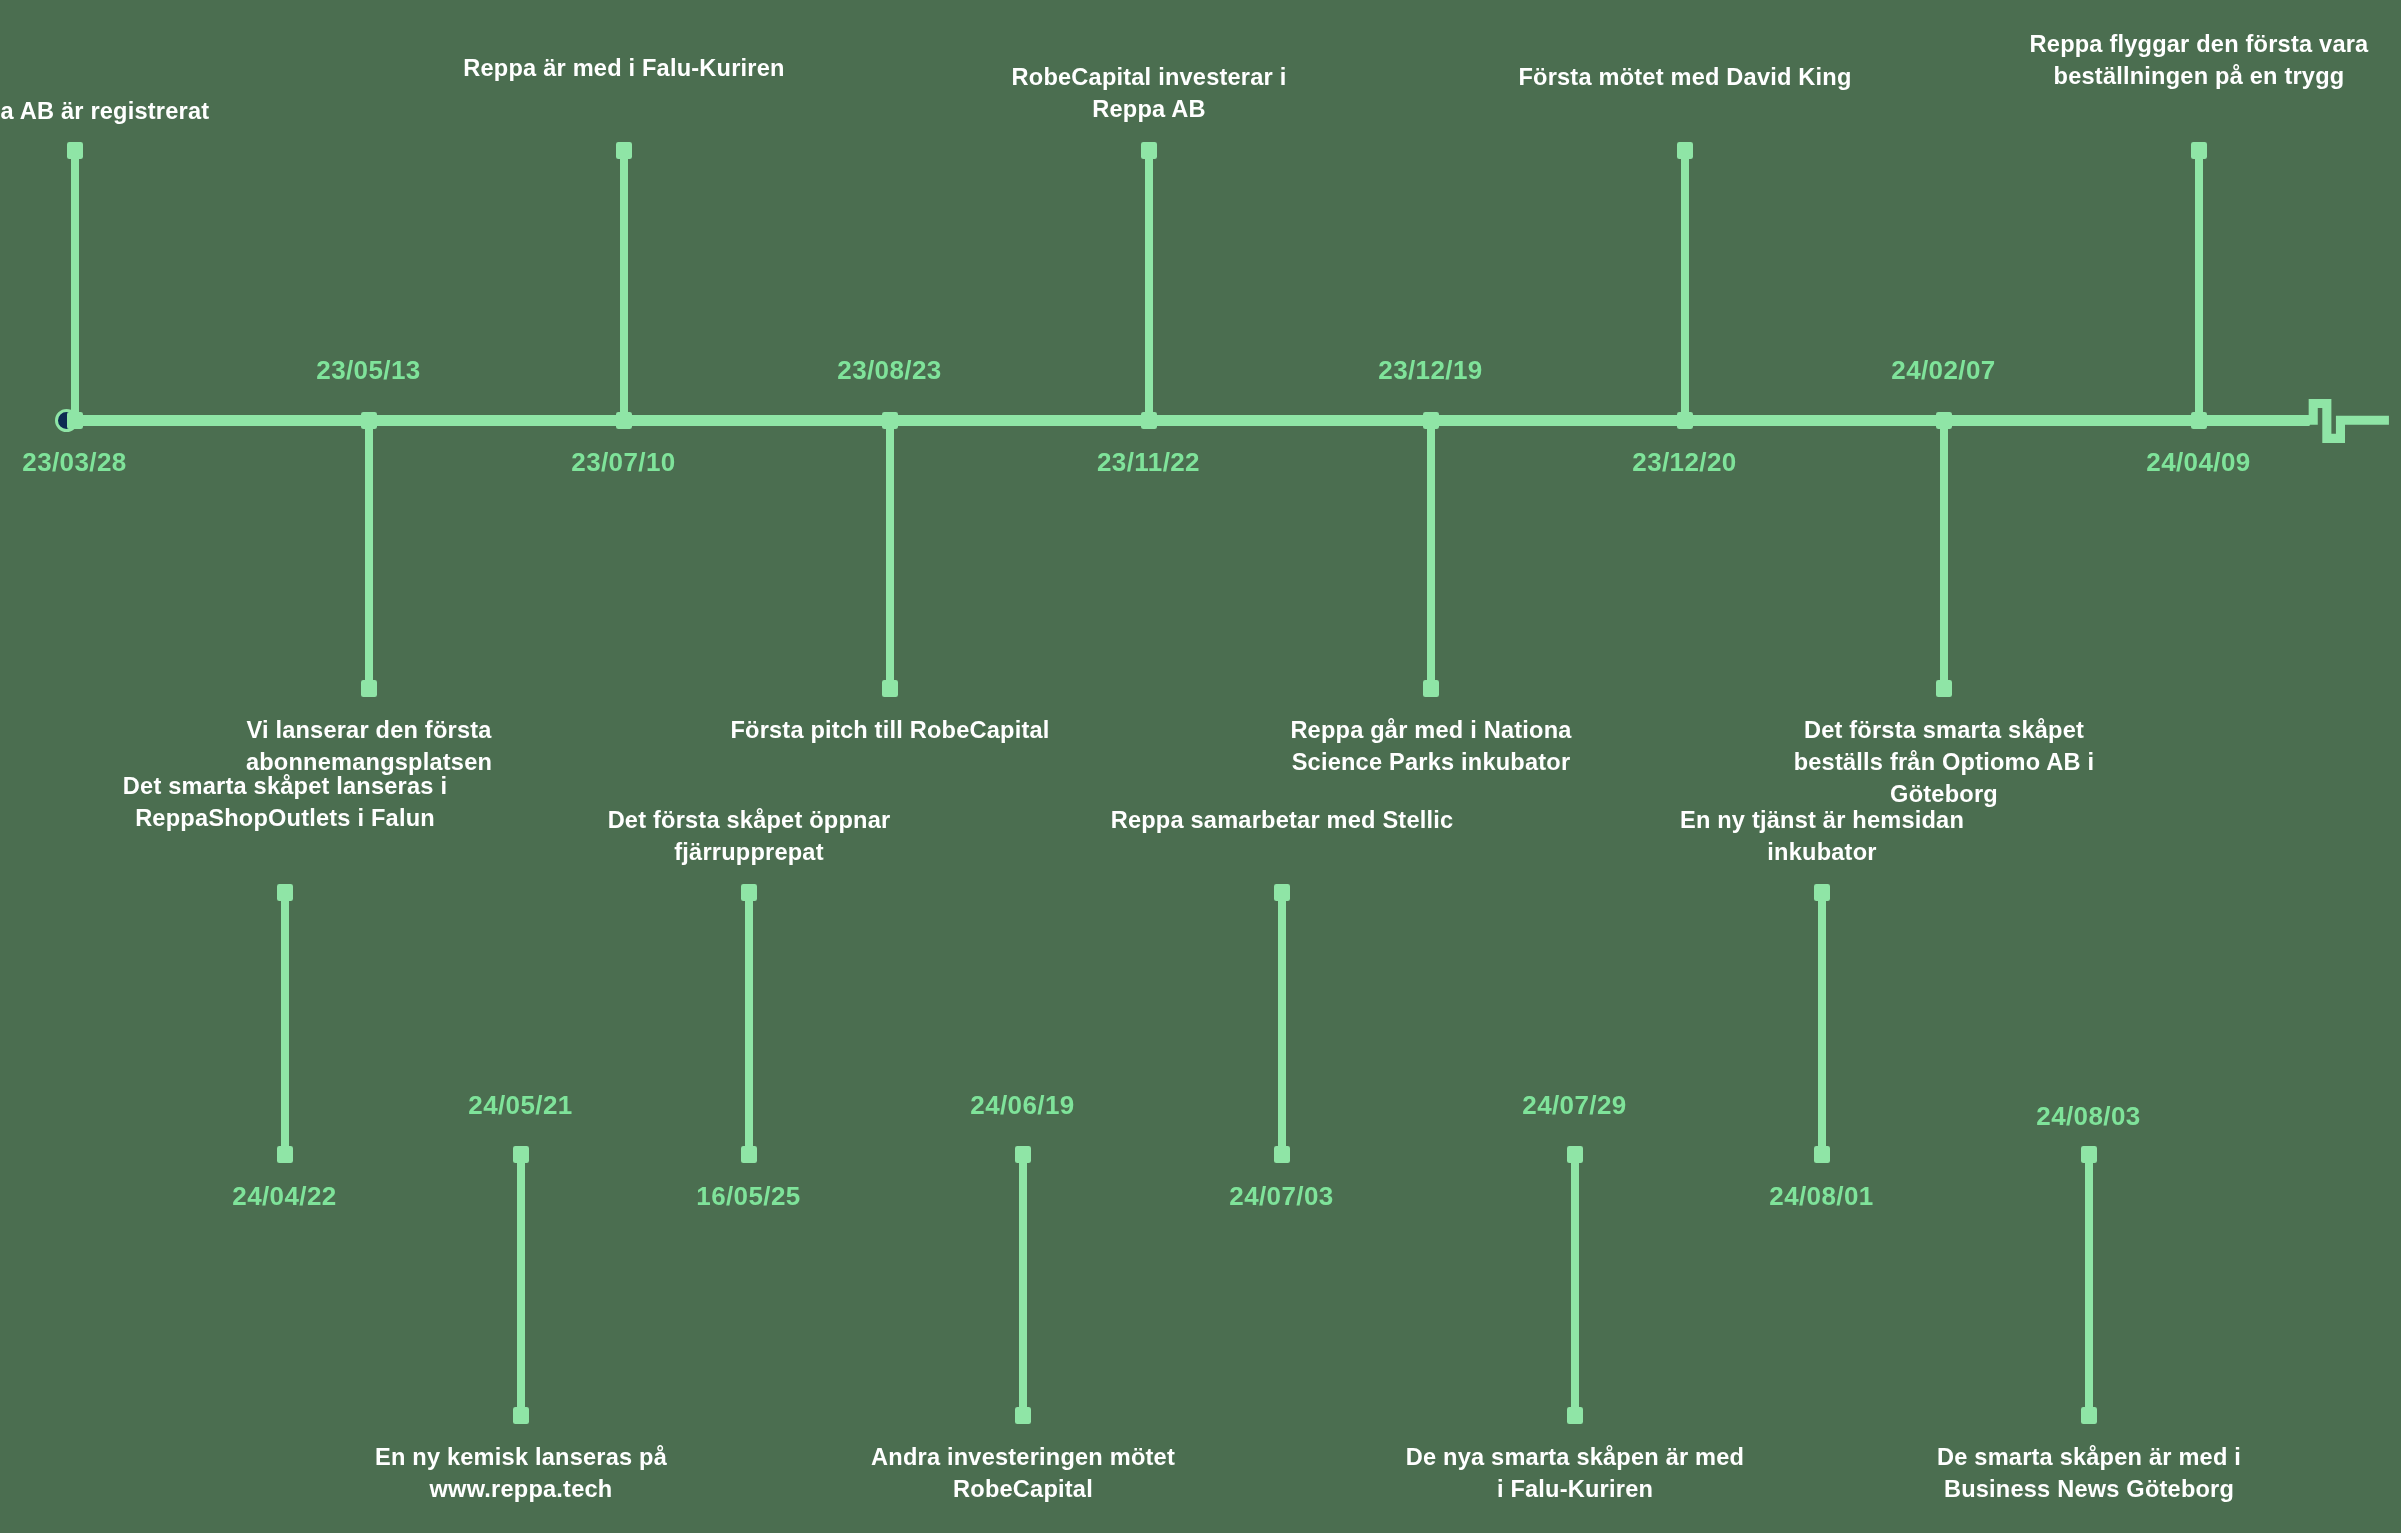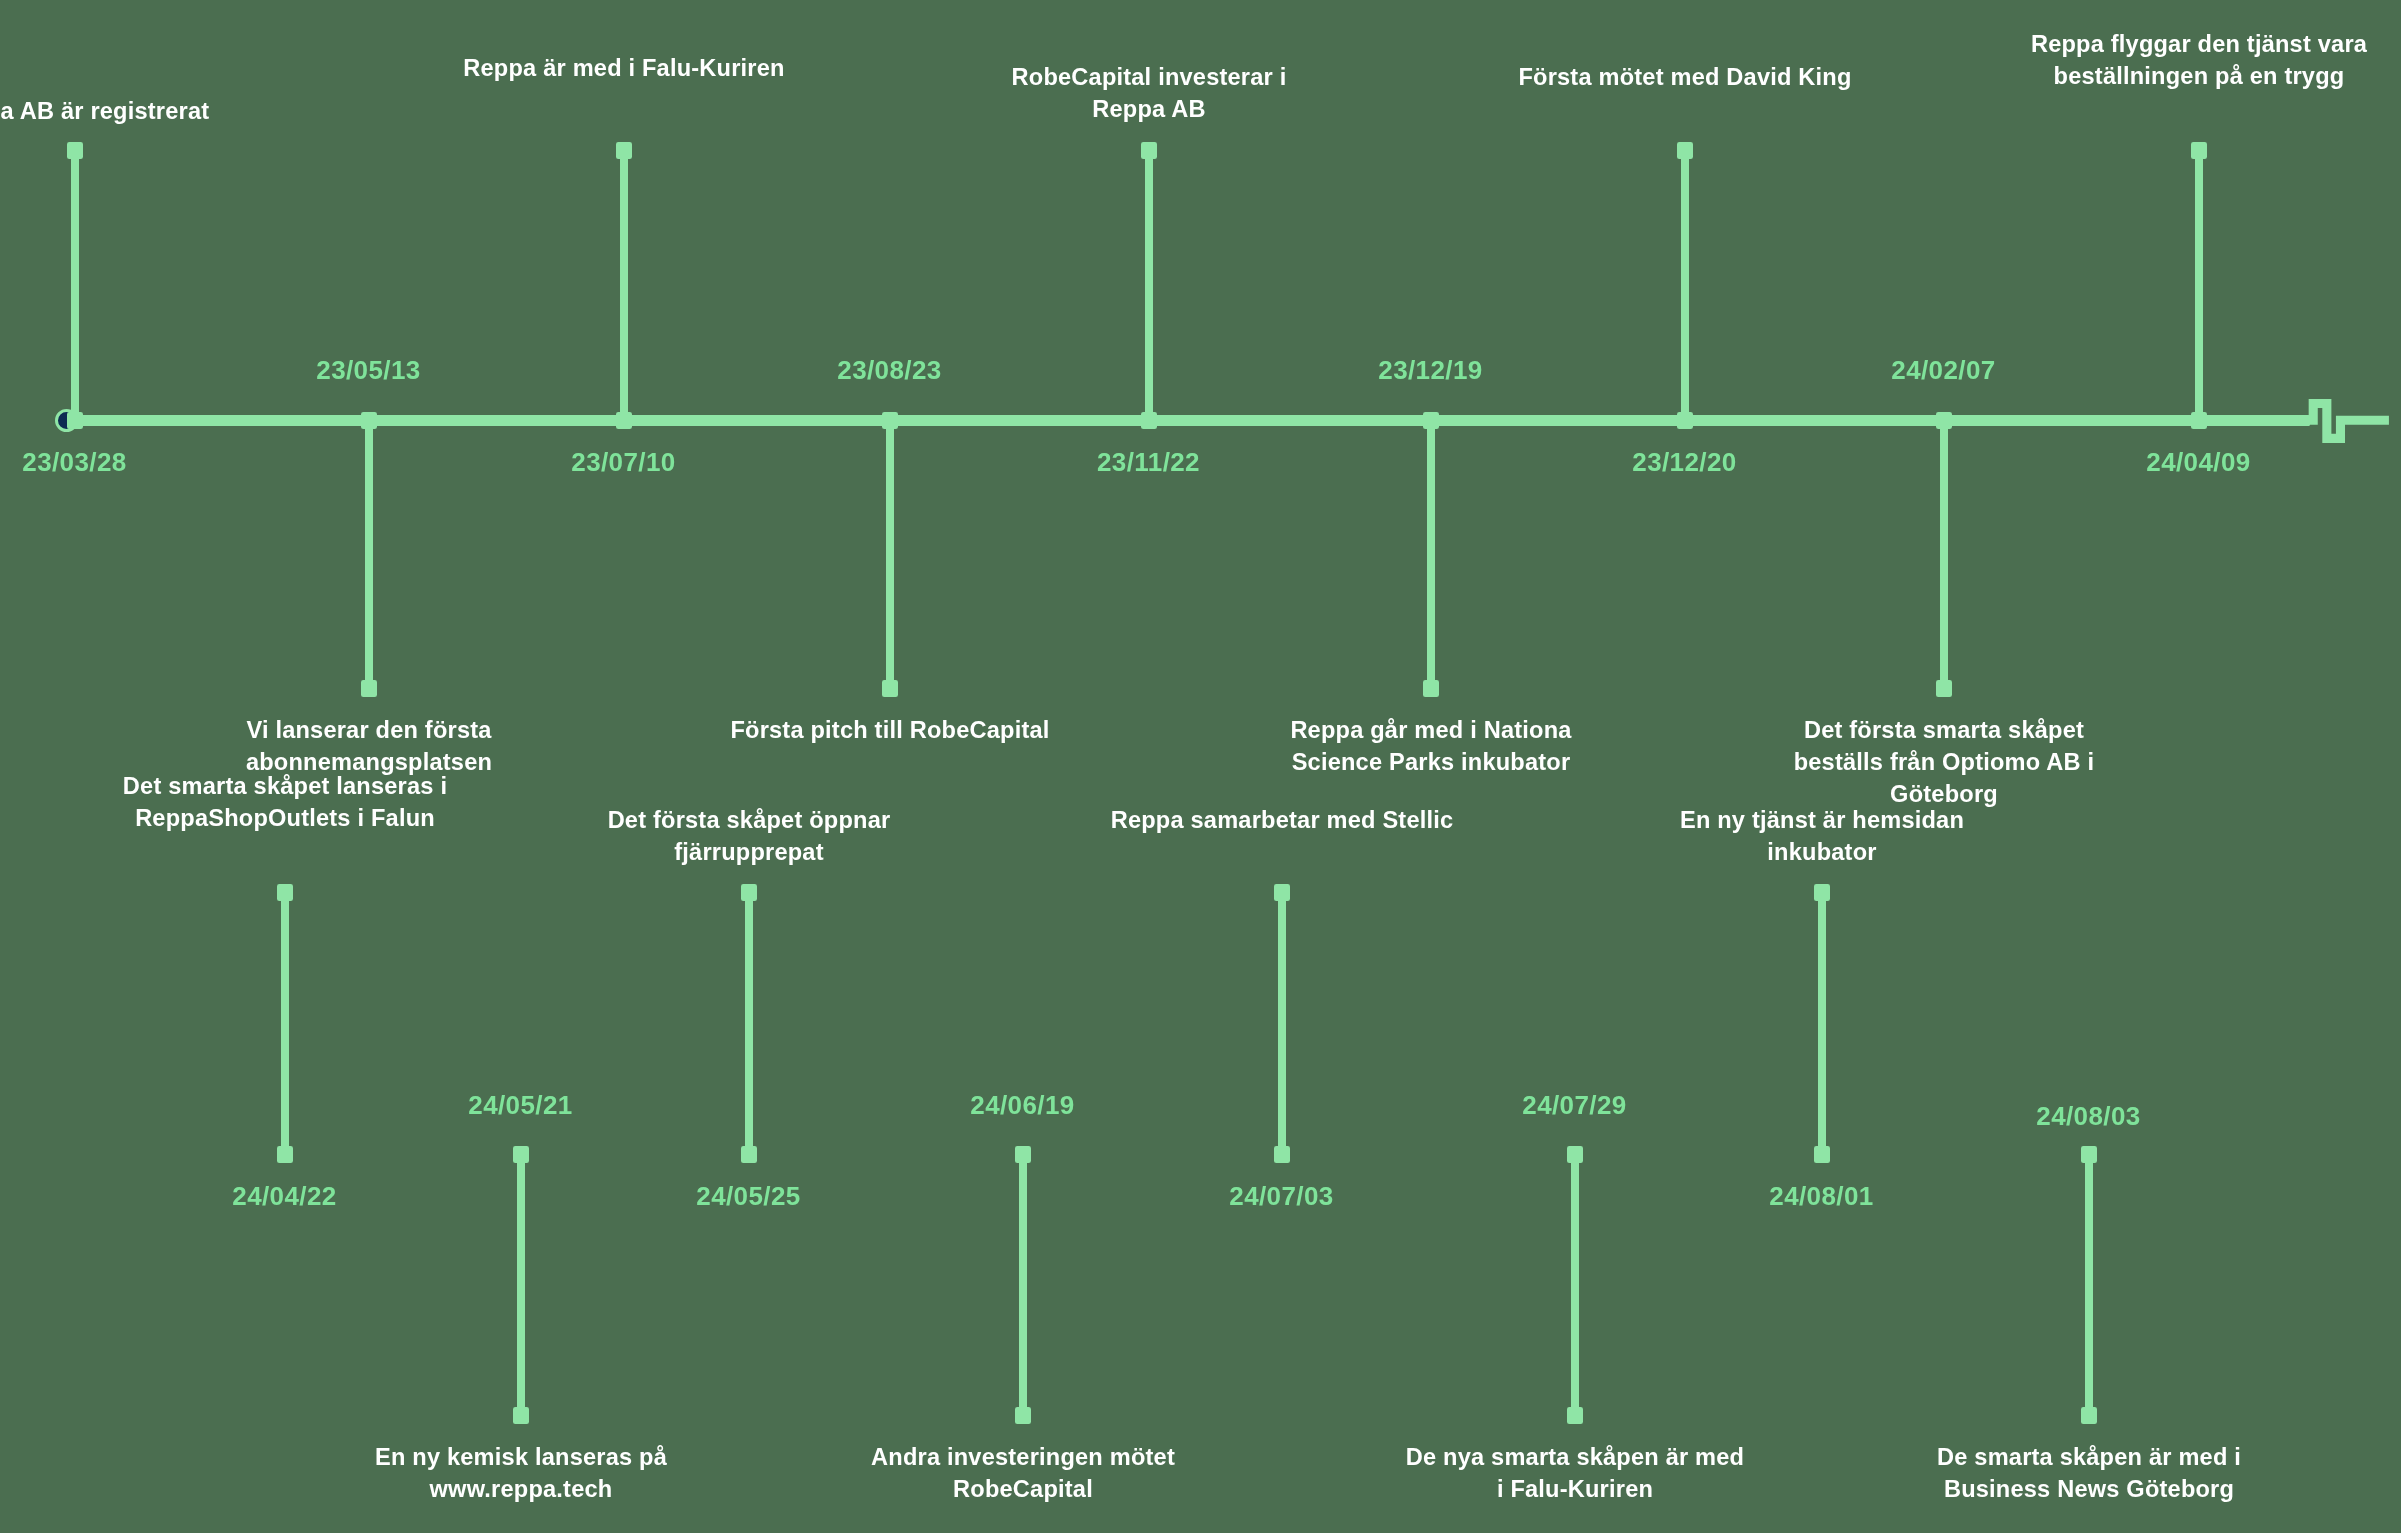--- a/index.html
+++ b/index.html
@@ -168,21 +168,21 @@
       <div class="stem" style="top: 422px; height: 270px;"></div>
       <div class="stem-cap" style="top: 680px;"></div>
       <div class="node-tick" style="top: 412px;"></div>
       <div class="label" style="top: 715px;">Det första smarta skåpet beställs från Optiomo AB i Göteborg</div>
       <div class="date" style="top: 355px;">24/02/07</div>
     </div>
     <div class="event" style="left: 2199px; top: 0px;">
       <div class="stem" style="top: 145px; height: 270px;"></div>
       <div class="stem-cap" style="top: 142px;"></div>
       <div class="node-tick" style="top: 412px;"></div>
-      <div class="label" style="top: 29px;">Reppa flyggar den tjänst vara beställningen på en trygg</div>
+      <div class="label" style="top: 29px;">Reppa flyggar den första vara beställningen på en trygg</div>
       <div class="date" style="top: 447px;">24/04/09</div>
     </div>
   </div>
 
 <div class="row" id="row-2">
 
 <div class="event" style="left: 285px; top: 0px;">
       <div class="stem" style="top: 118px; height: 263px;"></div>
       <div class="stem-cap" style="top: 115px;"></div>
       <div class="node-tick" style="top: 377px;"></div>
@@ -194,21 +194,21 @@
       <div class="stem-cap" style="top: 638px;"></div>
       <div class="node-tick" style="top: 377px;"></div>
       <div class="label" style="top: 673px;">En ny kemisk lanseras på www.reppa.tech</div>
       <div class="date" style="top: 321px;">24/05/21</div>
     </div>
     <div class="event" style="left: 749px; top: 0px;">
       <div class="stem" style="top: 118px; height: 263px;"></div>
       <div class="stem-cap" style="top: 115px;"></div>
       <div class="node-tick" style="top: 377px;"></div>
       <div class="label" style="top: 36px;">Det första skåpet öppnar fjärrupprepat</div>
-      <div class="date" style="top: 412px;">24/05/25</div>
+      <div class="date" style="top: 412px;">16/05/25</div>
     </div>
     <div class="event" style="left: 1023px; top: 0px;">
       <div class="stem" style="top: 388px; height: 263px;"></div>
       <div class="stem-cap" style="top: 638px;"></div>
       <div class="node-tick" style="top: 377px;"></div>
       <div class="label" style="top: 673px;">Andra investeringen mötet RobeCapital</div>
       <div class="date" style="top: 321px;">24/06/19</div>
     </div>
     <div class="event" style="left: 1282px; top: 0px;">
       <div class="stem" style="top: 118px; height: 263px;"></div>

